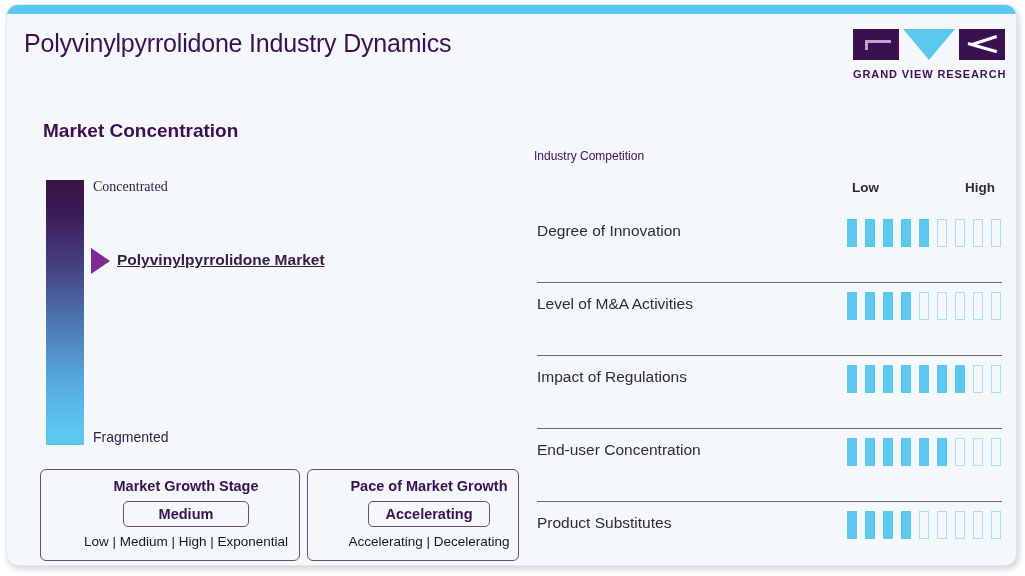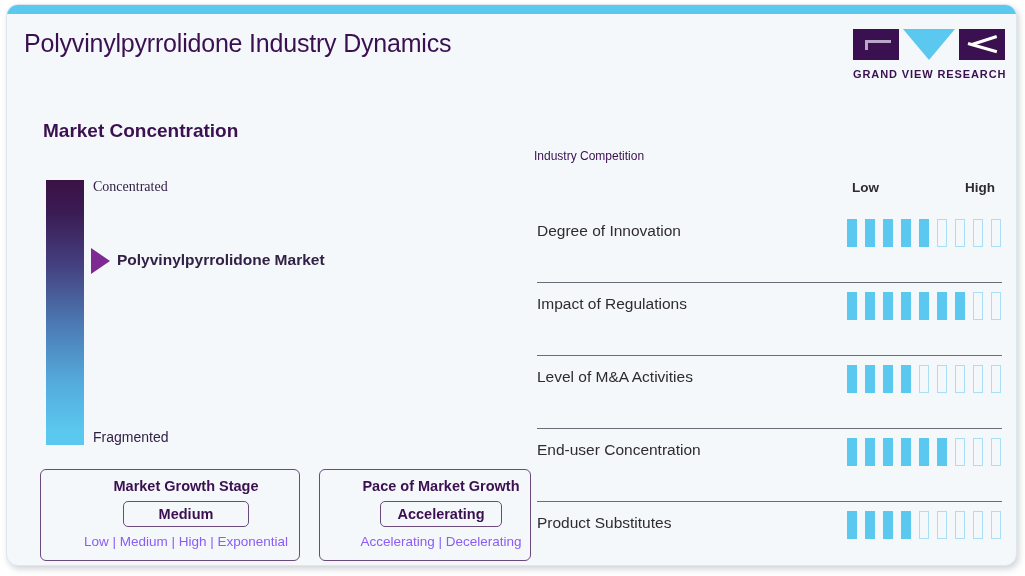--- a/index.html
+++ b/index.html
@@ -170,34 +170,35 @@
     border-left: 19px solid #7d2b93;
   }
   .marker-label {
     position: absolute;
     left: 110px;
     top: 246px;
     font-size: 15.5px;
     font-weight: bold;
     color: #332145;
     white-space: nowrap;
+    text-decoration: underline;
   }
 
   
   .info-box {
     position: absolute;
     border: 1px solid #6a4a7c;
     border-radius: 6px;
     background: #f4f8fb;
     box-sizing: border-box;
     text-align: center;
     padding-left: 32px;
   }
   #box-growth { left: 33px; top: 464px; width: 260px; height: 92px; }
-  #box-pace   { left: 300px; top: 464px; width: 212px; height: 92px; margin-left: 12px; }
+  #box-pace   { left: 300px; top: 464px; width: 212px; height: 92px; }
   .box-head {
     margin-top: 8px;
     font-size: 14.5px;
     font-weight: bold;
     color: #3b1050;
     white-space: nowrap;
   }
   .box-pill {
     display: inline-block;
     margin-top: 7px;
@@ -207,21 +208,21 @@
     border-radius: 5px;
     background: #f4f8fb;
     font-size: 14.5px;
     font-weight: bold;
     color: #3b1050;
   }
   #box-pace .box-pill { width: 120px; }
   .box-foot {
     margin-top: 7px;
     font-size: 13.5px;
-    color: #8b5cf6;
+    color: #0f172a;
     white-space: nowrap;
   }
 
   
   .scale-lbl {
     position: absolute;
     font-size: 13.5px;
     font-weight: bold;
     color: #2e2b33;
     white-space: nowrap;
@@ -323,43 +324,43 @@
             <div class="tick on"></div>
             <div class="tick on"></div>
             <div class="tick on"></div>
             <div class="tick off"></div>
             <div class="tick off"></div>
             <div class="tick off"></div>
             <div class="tick off"></div>
           </div>
         </div>
         <div class="char-row">
+          <div class="char-name">Level of M&amp;A Activities</div>
+          <div class="bar-group">
+            <div class="tick on"></div>
+            <div class="tick on"></div>
+            <div class="tick on"></div>
+            <div class="tick on"></div>
+            <div class="tick off"></div>
+            <div class="tick off"></div>
+            <div class="tick off"></div>
+            <div class="tick off"></div>
+            <div class="tick off"></div>
+          </div>
+        </div>
+        <div class="char-row">
           <div class="char-name">Impact of Regulations</div>
           <div class="bar-group">
             <div class="tick on"></div>
             <div class="tick on"></div>
             <div class="tick on"></div>
             <div class="tick on"></div>
             <div class="tick on"></div>
             <div class="tick on"></div>
             <div class="tick on"></div>
-            <div class="tick off"></div>
-            <div class="tick off"></div>
-          </div>
-        </div>
-        <div class="char-row">
-          <div class="char-name">Level of M&amp;A Activities</div>
-          <div class="bar-group">
-            <div class="tick on"></div>
-            <div class="tick on"></div>
-            <div class="tick on"></div>
-            <div class="tick on"></div>
-            <div class="tick off"></div>
-            <div class="tick off"></div>
-            <div class="tick off"></div>
             <div class="tick off"></div>
             <div class="tick off"></div>
           </div>
         </div>
         <div class="char-row">
           <div class="char-name">End-user Concentration</div>
           <div class="bar-group">
             <div class="tick on"></div>
             <div class="tick on"></div>
             <div class="tick on"></div>

